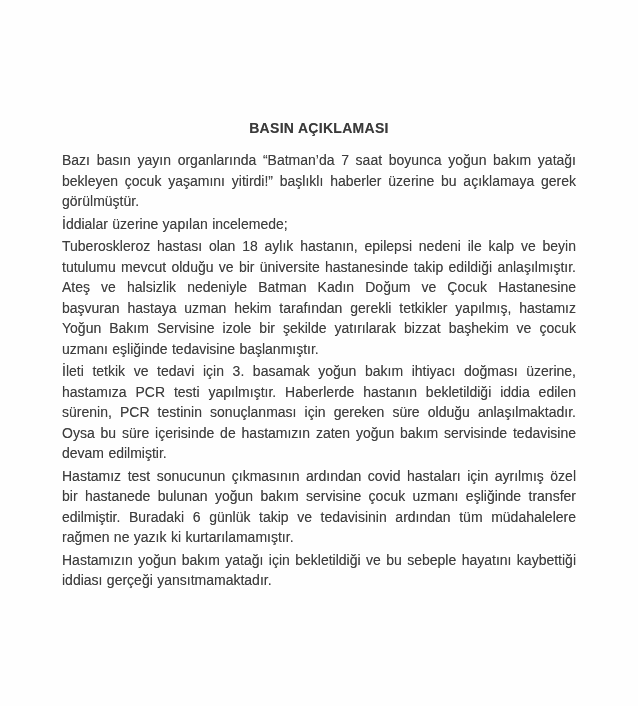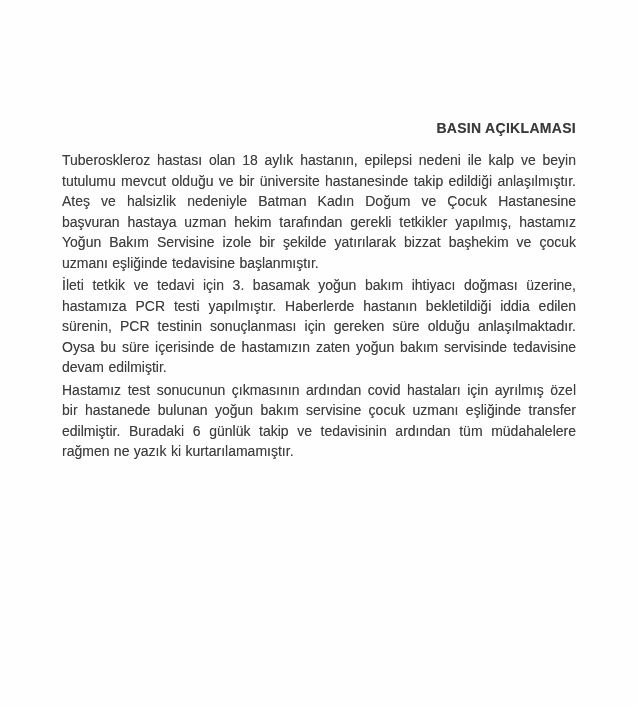--- a/index.html
+++ b/index.html
@@ -20,41 +20,44 @@
     background: #fefefe;
     font-family: "Liberation Sans", sans-serif;
     color: #3e3e3e;
     
     text-shadow: 0 0 0.6px rgba(80, 80, 80, 0.55);
   }
   .doc-title {
     font-size: 14px;
     font-weight: 700;
     letter-spacing: 0.3px;
-    text-align: right;
+    text-align: center;
     color: #3a3a3a;
     margin: 0 0 11px 0;
     line-height: 21px;
   }
   .doc-paragraph {
     font-size: 14px;
     line-height: 20.5px;
     text-align: justify;
     margin: 0 0 2px 0;
     word-spacing: 0.5px;
   }
 </style>
 </head>
 <body>
 
 <div class="page">
   <h1 class="doc-title">BASIN AÇIKLAMASI</h1>
 
+  <p class="doc-paragraph">Bazı basın yayın organlarında “Batman’da 7 saat boyunca yoğun bakım yatağı bekleyen çocuk yaşamını yitirdi!” başlıklı haberler üzerine bu açıklamaya gerek görülmüştür.</p>
 
+  <p class="doc-paragraph">İddialar üzerine yapılan incelemede;</p>
 
   <p class="doc-paragraph">Tuberoskleroz hastası olan 18 aylık hastanın,  epilepsi nedeni ile kalp ve beyin tutulumu mevcut olduğu ve bir üniversite hastanesinde takip edildiği anlaşılmıştır. Ateş ve halsizlik nedeniyle Batman Kadın Doğum ve Çocuk Hastanesine başvuran hastaya uzman hekim tarafından gerekli tetkikler yapılmış, hastamız Yoğun Bakım Servisine izole bir şekilde yatırılarak bizzat başhekim ve çocuk uzmanı eşliğinde tedavisine başlanmıştır.</p>
 
   <p class="doc-paragraph">İleti tetkik ve tedavi için 3. basamak yoğun bakım ihtiyacı doğması üzerine, hastamıza PCR testi yapılmıştır. Haberlerde hastanın bekletildiği iddia edilen sürenin, PCR testinin sonuçlanması için gereken süre olduğu anlaşılmaktadır. Oysa bu süre içerisinde de hastamızın zaten yoğun bakım servisinde tedavisine devam edilmiştir.</p>
 
   <p class="doc-paragraph">Hastamız test sonucunun çıkmasının ardından covid hastaları için ayrılmış özel bir hastanede bulunan yoğun bakım servisine çocuk uzmanı eşliğinde transfer edilmiştir. Buradaki 6 günlük takip ve tedavisinin ardından tüm müdahalelere rağmen ne yazık ki kurtarılamamıştır.</p>
 
+  <p class="doc-paragraph">Hastamızın yoğun bakım yatağı için bekletildiği ve bu sebeple hayatını kaybettiği iddiası gerçeği yansıtmamaktadır.</p>
 
 </div>
 
 </body></html>

